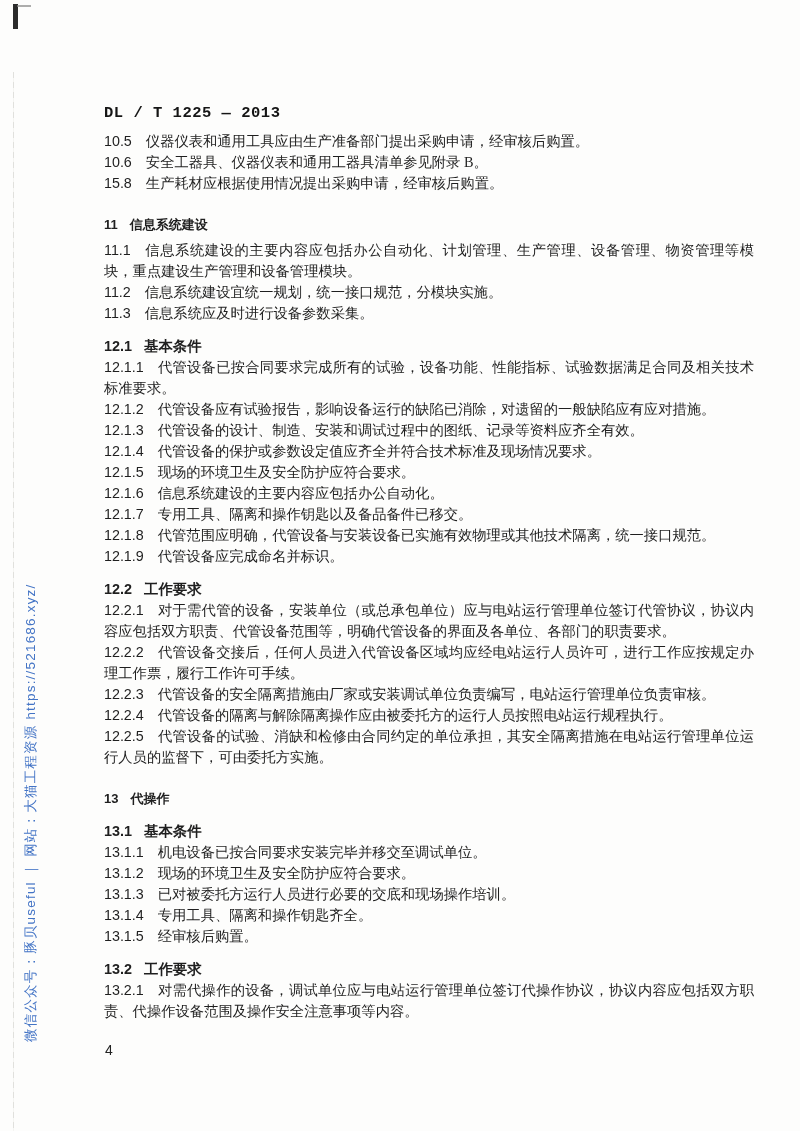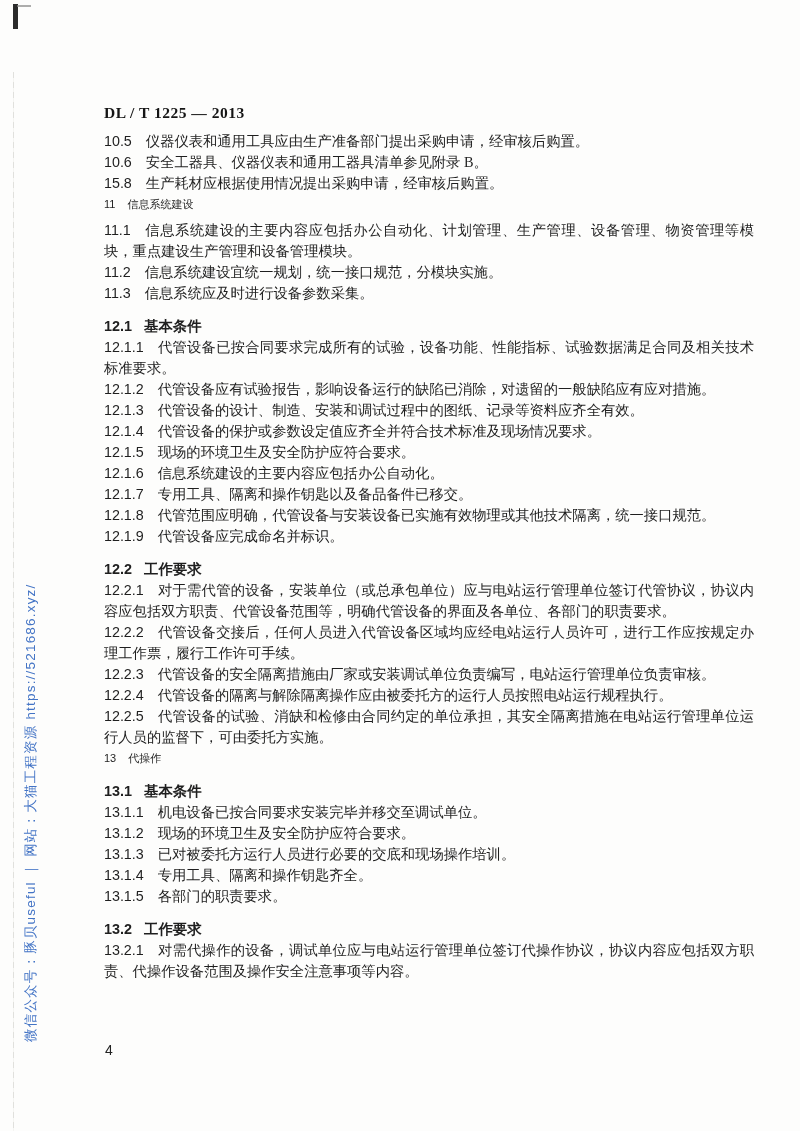--- a/index.html
+++ b/index.html
@@ -34,38 +34,38 @@
     transform: rotate(-90deg);
     transform-origin: 0 0;
     font-family: "Liberation Sans", sans-serif;
     font-size: 13.5px;
     letter-spacing: 1.2px;
     white-space: nowrap;
     color: #4273c5;
   }
   .doc-header {
     position: absolute; top: 104px; left: 104px;
-    font-family: Liberation Serif, serif;
+    font-family: Liberation Mono, monospace;
     font-weight: bold; font-size: 15.5px; letter-spacing: .5px;
     color: #151515;
   }
   .doc-body {
     position: absolute; top: 131px; left: 104px;
     width: 650px;
     font-size: 14.3px;
     line-height: 21px;
     text-align: justify;
     text-justify: inter-ideograph;
   }
   .doc-body p { margin: 0; }
   .doc-body p.chapter {
-    margin: 0 0 5px;
-    font-weight: normal;
+    margin: 20px 0 5px;
+    font-weight: bold;
     font-family: "Liberation Sans", sans-serif;
-    font-size: 11px;
+    font-size: 13px;
   }
   .doc-body p.section {
     font-weight: bold;
     font-family: "Liberation Sans", sans-serif;
     font-size: 14.4px;
     margin-top: 12px;
   }
   .num {
     font-family: "Liberation Sans", sans-serif;
     display: inline-block;
@@ -113,20 +113,20 @@
       <p class="clause"><span class="num">12.2.2</span><span class="txt">代管设备交接后，任何人员进入代管设备区域均应经电站运行人员许可，进行工作应按规定办理工作票，履行工作许可手续。</span></p>
       <p class="clause"><span class="num">12.2.3</span><span class="txt">代管设备的安全隔离措施由厂家或安装调试单位负责编写，电站运行管理单位负责审核。</span></p>
       <p class="clause"><span class="num">12.2.4</span><span class="txt">代管设备的隔离与解除隔离操作应由被委托方的运行人员按照电站运行规程执行。</span></p>
       <p class="clause"><span class="num">12.2.5</span><span class="txt">代管设备的试验、消缺和检修由合同约定的单位承担，其安全隔离措施在电站运行管理单位运行人员的监督下，可由委托方实施。</span></p>
       <p class="chapter"><span class="num">13</span><span class="txt">代操作</span></p>
       <p class="section"><span class="num">13.1</span><span class="txt">基本条件</span></p>
       <p class="clause"><span class="num">13.1.1</span><span class="txt">机电设备已按合同要求安装完毕并移交至调试单位。</span></p>
       <p class="clause"><span class="num">13.1.2</span><span class="txt">现场的环境卫生及安全防护应符合要求。</span></p>
       <p class="clause"><span class="num">13.1.3</span><span class="txt">已对被委托方运行人员进行必要的交底和现场操作培训。</span></p>
       <p class="clause"><span class="num">13.1.4</span><span class="txt">专用工具、隔离和操作钥匙齐全。</span></p>
-      <p class="clause"><span class="num">13.1.5</span><span class="txt">各部门的职责要求。</span></p>
+      <p class="clause"><span class="num">13.1.5</span><span class="txt">经审核后购置。</span></p>
       <p class="section"><span class="num">13.2</span><span class="txt">工作要求</span></p>
       <p class="clause"><span class="num">13.2.1</span><span class="txt">对需代操作的设备，调试单位应与电站运行管理单位签订代操作协议，协议内容应包括双方职责、代操作设备范围及操作安全注意事项等内容。</span></p>
     </main>
 
   <div class="page-number">4</div>
 
 </div>
 
 </body></html>

